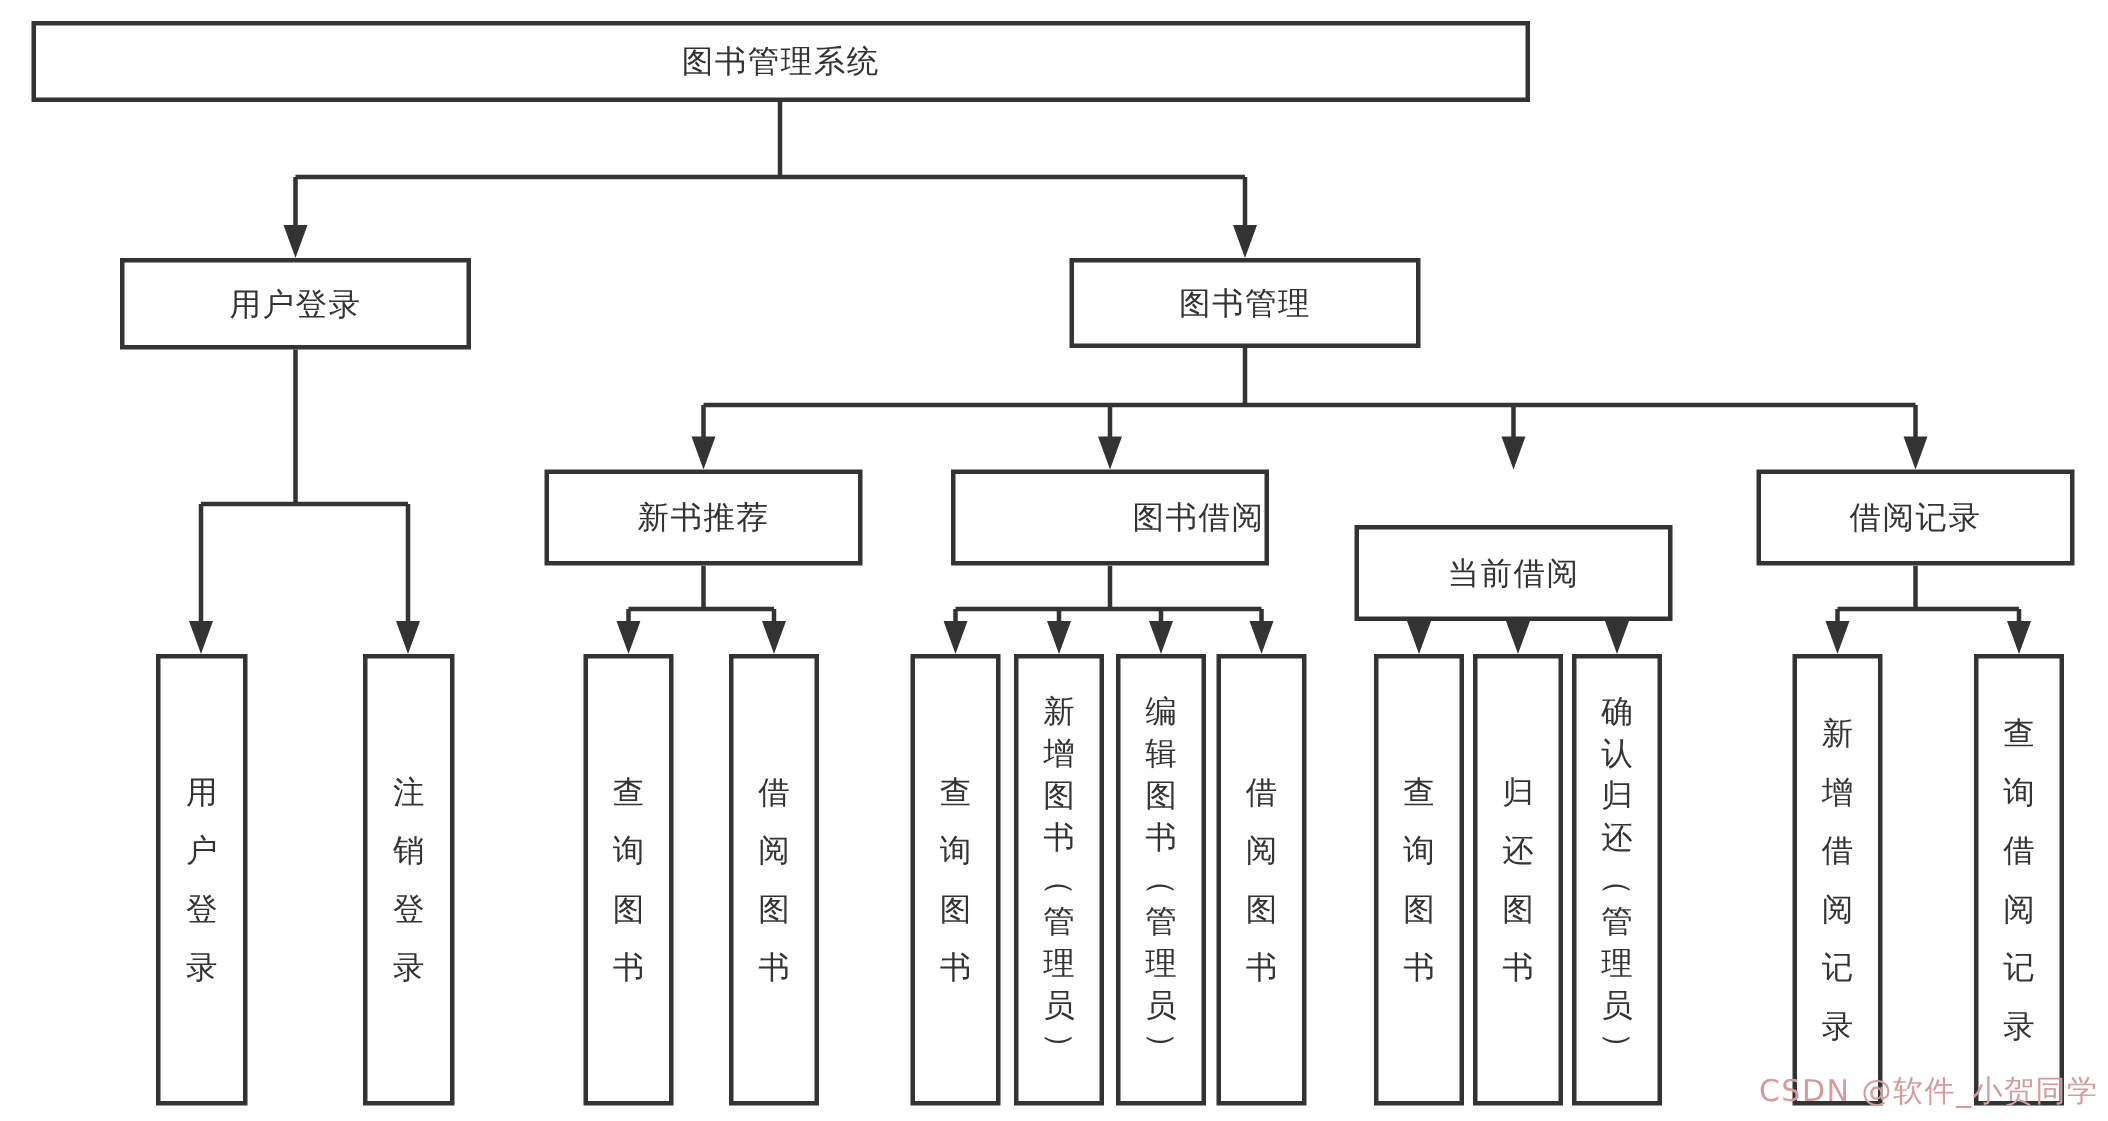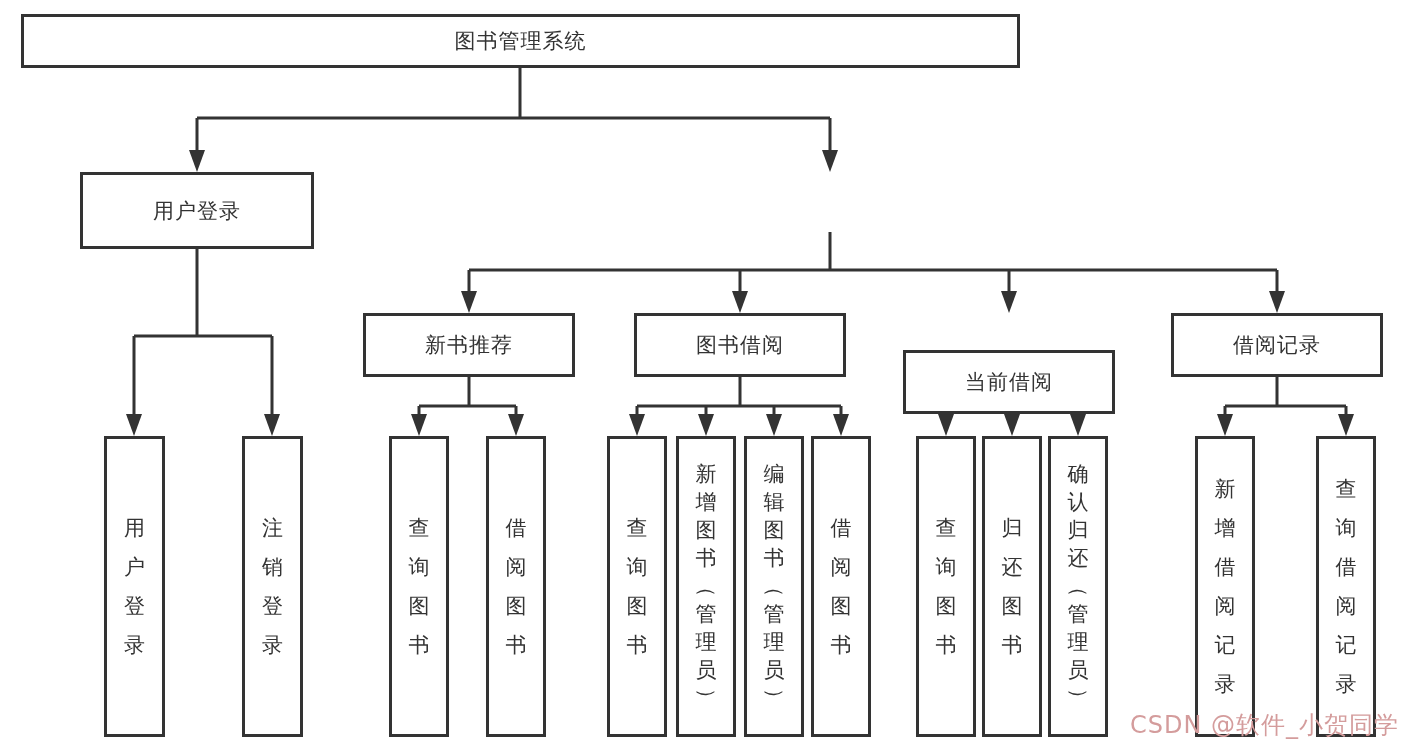--- a/index.html
+++ b/index.html
@@ -20,21 +20,21 @@
   }
   .vtext{
     display:flex;flex-direction:column;align-items:center;justify-content:center;
     gap:18px;font-size:21px;line-height:1;color:#333333;
   }
   .vtext.dense{gap:7px;}
   .vtext span{display:block;height:21px;line-height:21px;}
   .vtext span.rot{transform:rotate(90deg);}
   .watermark{
     position:absolute;right:6px;bottom:6px;
-    font-size:24px;color:#d49c9c;letter-spacing:1px;white-space:nowrap;
+    font-size:20px;color:#d49c9c;letter-spacing:1px;white-space:nowrap;
   }
 </style>
 </head>
 <body>
 
 <div class="canvas">
 
   <svg class="wires" viewBox="0 0 1405 747" xmlns="http://www.w3.org/2000/svg" aria-hidden="true">
     <g stroke="#333333" stroke-width="3" fill="none">
       <path d="M520 68 V118 M197 118 H830 M197 118 V154 M830 118 V154"></path>
@@ -65,28 +65,31 @@
       <polygon points="1070,414 1086,414 1078,436"></polygon>
       <polygon points="1217,414 1233,414 1225,436"></polygon>
       <polygon points="1338,414 1354,414 1346,436"></polygon>
     </g>
   </svg>
 
   <div class="node" style="left:21px;top:14px;width:999px;height:54px;">
     <span>图书管理系统</span>
   </div>
 
-  <div class="node" style="left:80px;top:172px;width:234px;height:77px;">
+  <div class="node" style="left:80px;top:172px;width:234px;height:61px;">
     <span>用户登录</span>
+  </div>
+  <div class="node" style="left:713px;top:172px;width:234px;height:60px;">
+    <span>图书管理</span>
   </div>
 
   <div class="node" style="left:363px;top:313px;width:212px;height:64px;align-items:center;">
     <span>新书推荐</span>
   </div>
-  <div class="node" style="left:634px;top:313px;width:212px;height:64px;">
+  <div class="node" style="left:634px;top:313px;width:212px;height:64px;justify-content:flex-end;">
     <span>图书借阅</span>
   </div>
   <div class="node" style="left:903px;top:313px;width:212px;height:64px;margin-top:37px;">
     <span>当前借阅</span>
   </div>
   <div class="node" style="left:1171px;top:313px;width:212px;height:64px;text-align:right;">
     <span>借阅记录</span>
   </div>
 
   <div class="leaf" style="left:104px;top:436px;width:61px;height:301px;">

